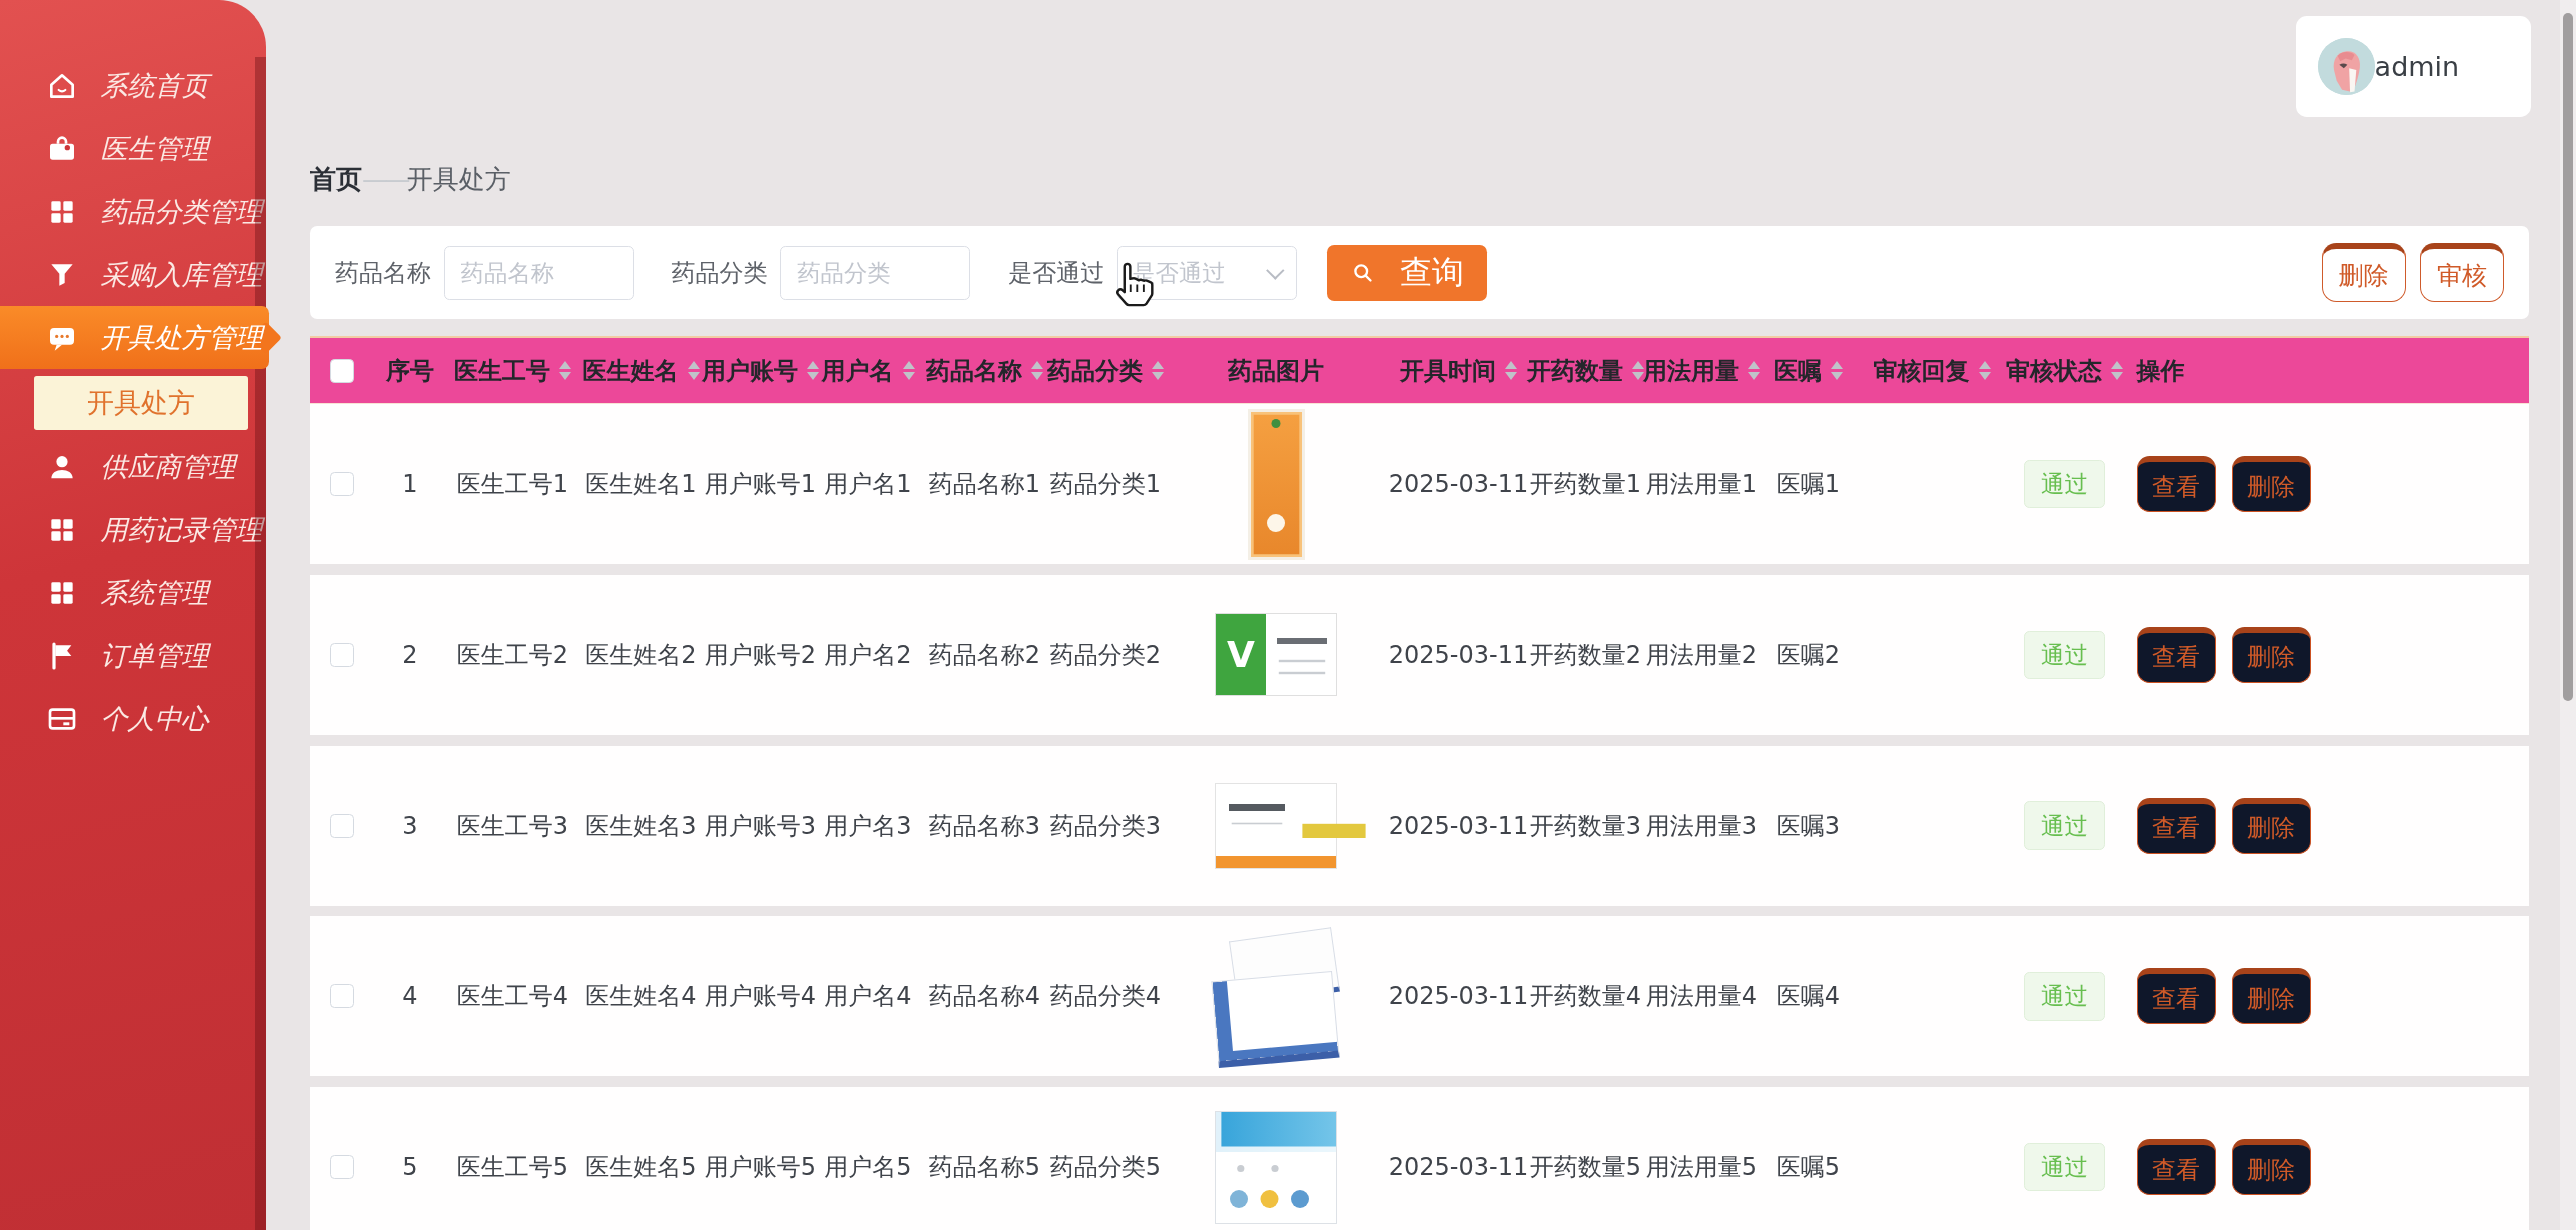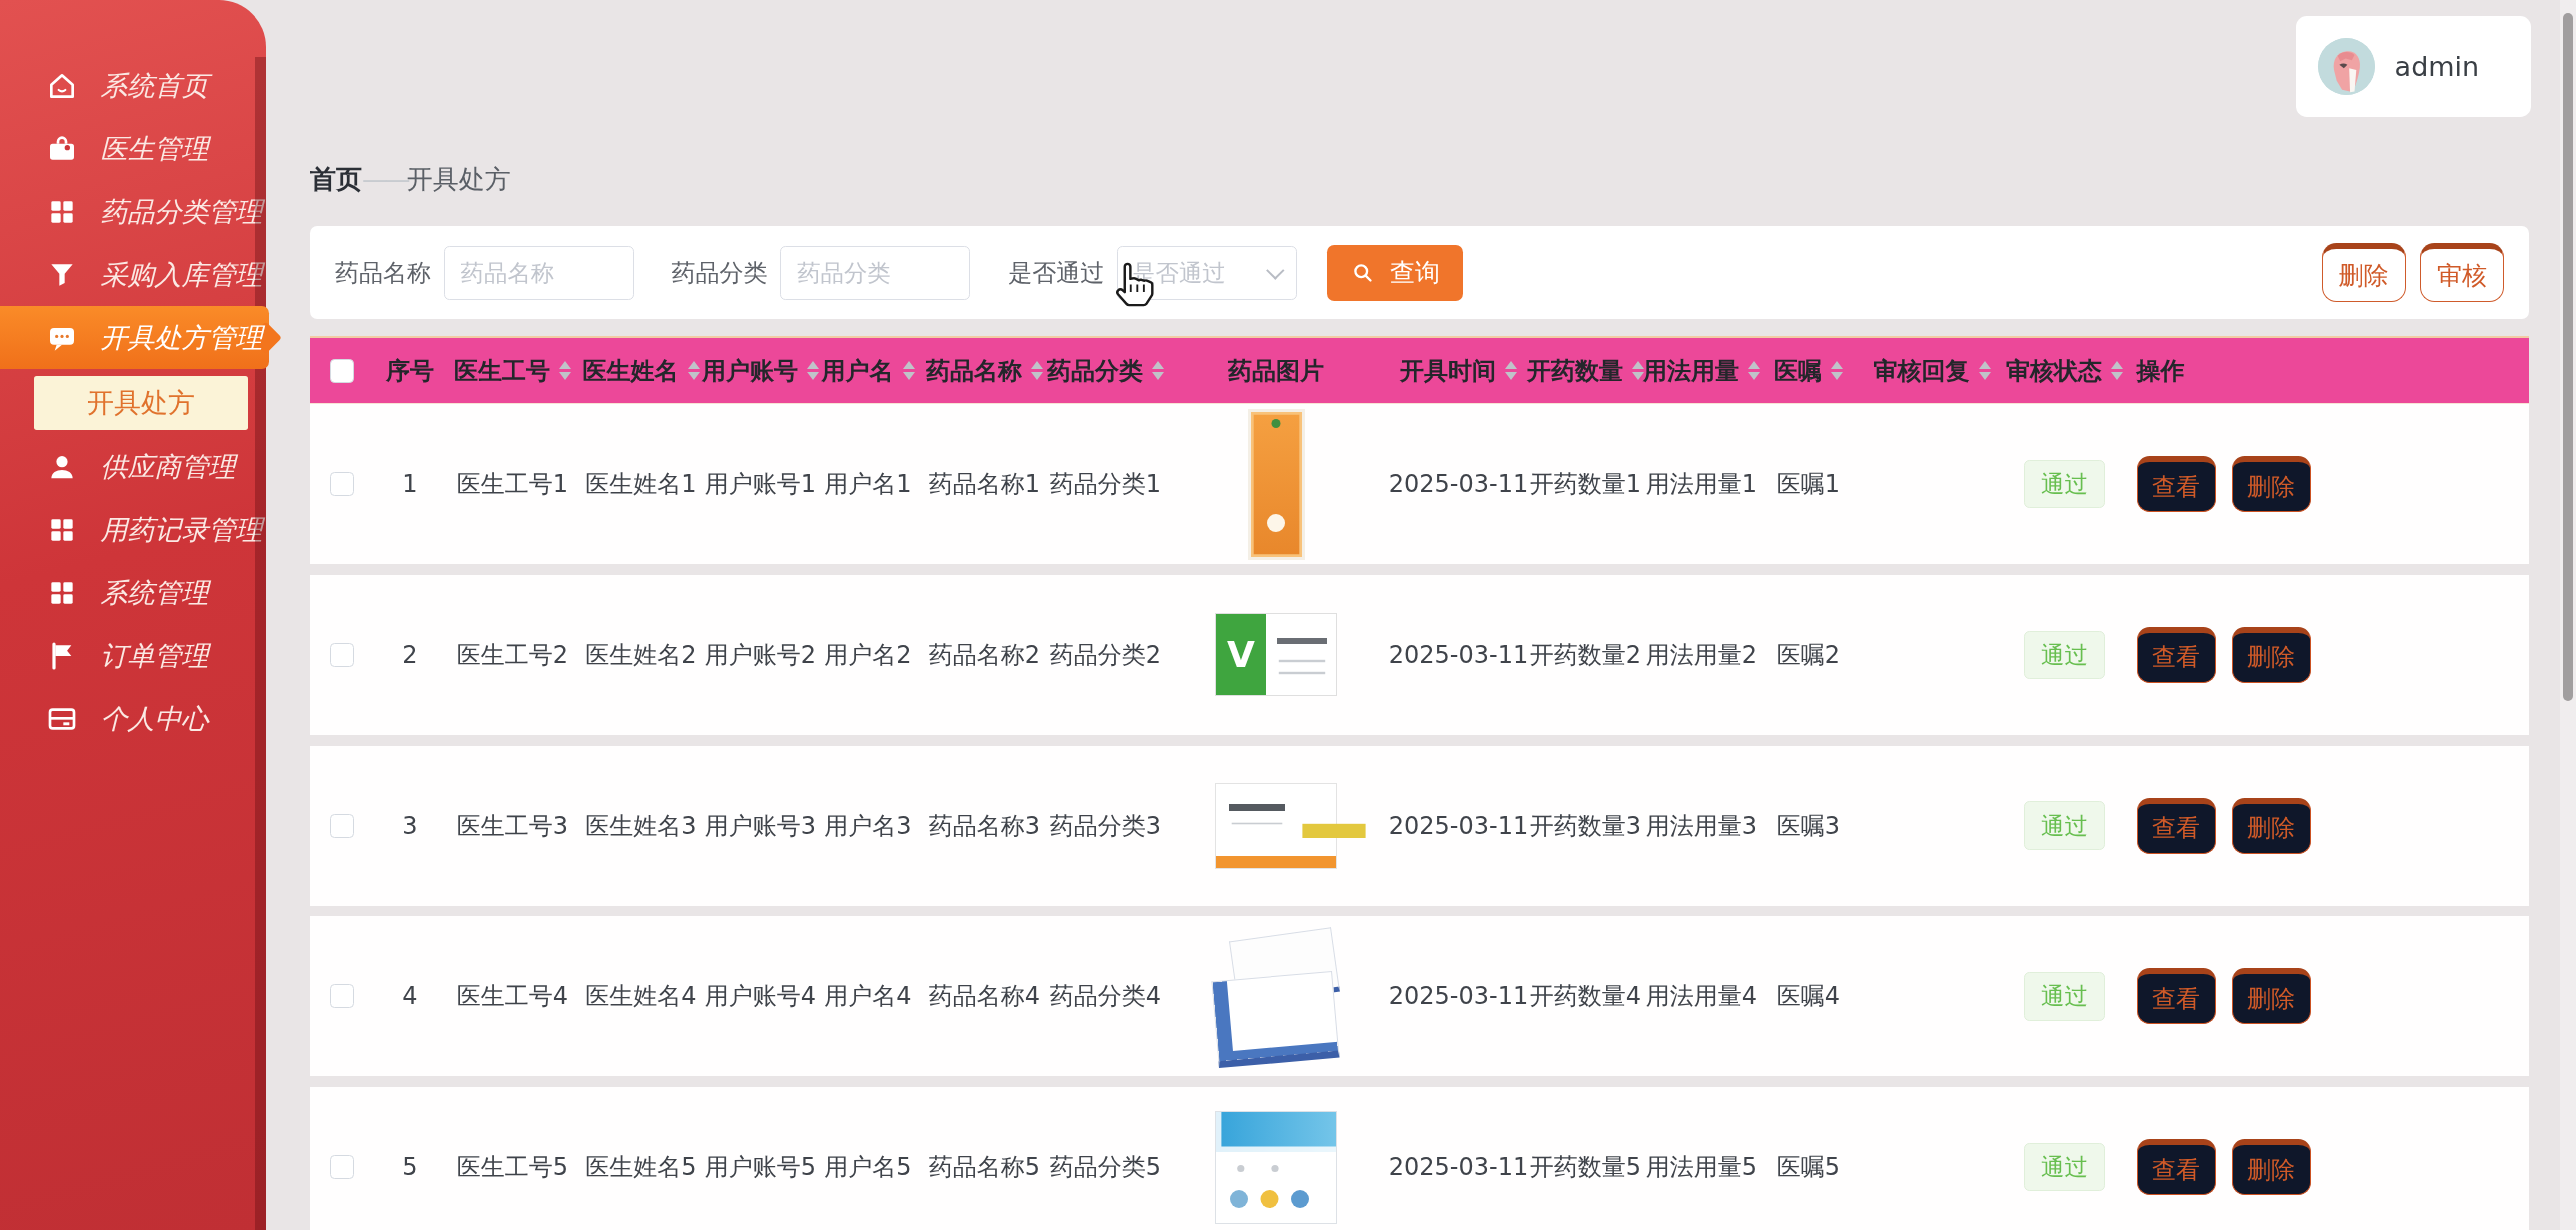--- a/index.html
+++ b/index.html
@@ -33,21 +33,21 @@
     margin:7.2px 18px 5.4px 34px; width:214px; height:54px; background:#FBF3D7;
     color:#E0722D; font-size:27px; display:flex; align-items:center; justify-content:center;
     border-radius:2.7px; cursor:pointer;
   }
 
   
   .header-card { position:absolute; left:310px; top:16px; width:1967px; height:101px;
     background:#FFFFFF; border-radius:10.8px; display:flex; align-items:center; padding-left:38px; }
   .page-title { color:#BB2F2E; font-size:31px; font-weight:bold; letter-spacing:0.9px; }
   .admin-card { position:absolute; left:2296px; top:16px; width:235px; height:101px;
-    background:#FFFFFF; border-radius:10.8px; display:flex; align-items:center; gap:20px; padding-left:21.6px; }
+    background:#FFFFFF; border-radius:10.8px; display:flex; align-items:center; padding-left:21.6px; }
   .avatar { width:57px; height:57px; border-radius:50%; background:#C2DBDD; overflow:hidden; flex:none; }
   .admin-name { font-size:27px; color:#3A3F45; }
 
   
   .breadcrumb { position:absolute; left:310px; top:160px; height:38px; display:flex;
     align-items:center; font-size:26px; }
   .bc-home { color:#2B2F36; font-weight:bold; cursor:pointer; }
   .bc-sep  { color:#C8CBD0; letter-spacing:-3.6px; }
   .bc-cur  { color:#5A5F66; }
 
@@ -58,21 +58,21 @@
   .f-input { width:190px; height:54px; border:1.8px solid #DCDFE6; border-radius:5.4px;
     font-size:23.4px; color:#5E6269; padding:0 16px; margin-right:38px; outline:none;
     font-family:"DejaVu Sans","Liberation Sans",sans-serif; }
   .f-input::placeholder { color:#C1C5CD; }
   .f-select { width:180px; height:54px; border:1.8px solid #DCDFE6; border-radius:5.4px;
     display:flex; align-items:center; justify-content:space-between; padding:0 14.4px; cursor:pointer; }
   .f-select .ph { font-size:23.4px; color:#C1C5CD; }
   .chev { width:12.6px; height:12.6px; border-right:2.7px solid #B8BCC4; border-bottom:2.7px solid #B8BCC4;
     transform:rotate(45deg); margin-top:-5.4px; }
   .search-btn { margin-left:30.5px; height:56px; padding:0 23.4px; background:#F0752B; border:none;
-    border-radius:7.2px; color:#FFF; font-size:25px; display:flex; align-items:center; gap:16px; cursor:pointer;
+    border-radius:7.2px; color:#FFF; font-size:32px; display:flex; align-items:center; gap:26px; cursor:pointer;
     font-family:inherit; }
   .right-btns { margin-left:auto; display:flex; gap:14.4px; }
   .o-btn { width:84px; height:59px; background:#FFF; border:1.8px solid #CF5B2B; border-top:6.3px solid #A8431A;
     border-radius:14.4px; color:#D05A28; font-size:25px; cursor:pointer; font-family:inherit; }
 
   
   .table-wrap { position:absolute; left:310px; top:336px; width:2219px; height:895px; overflow:hidden; }
   .trow { display:grid;
     grid-template-columns:63px 74px 131px 126px 113px 102px 131px 111px 230px 135px 119px 113px 101px 146px 119px 406px;
     align-items:center; }

